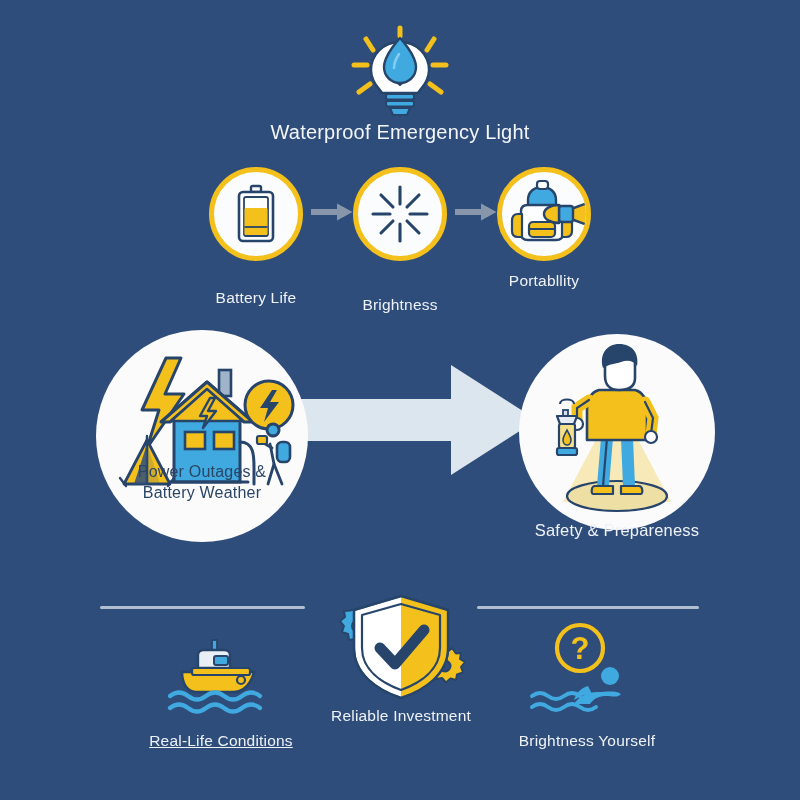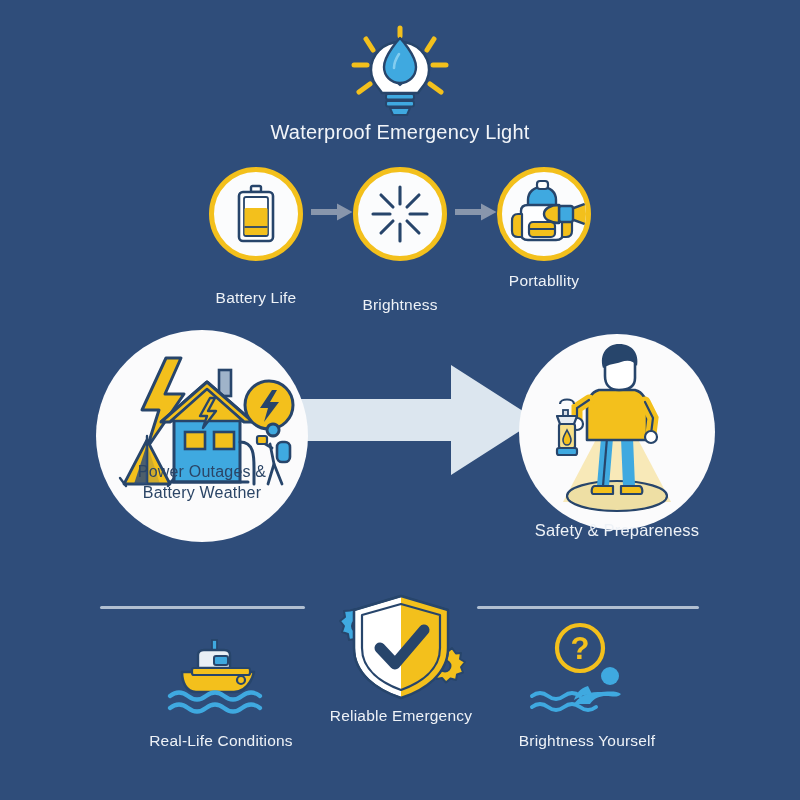--- a/index.html
+++ b/index.html
@@ -253,21 +253,21 @@
       <path d="M20 34 L92 34 C92 34 88 54 72 54 L34 54 C24 54 20 44 20 34 Z" fill="#F3C01C" stroke="#27456B" stroke-width="2.6" stroke-linejoin="round"></path>
       <rect x="30" y="30" width="58" height="7" rx="2" fill="#F3C01C" stroke="#27456B" stroke-width="2.2"></rect>
       <circle cx="79" cy="42" r="4" fill="none" stroke="#27456B" stroke-width="2.2"></circle>
 
       <g fill="none" stroke="#3FA9E0" stroke-width="4.2" stroke-linecap="round">
         <path d="M8 58 q9 -7 18 0 q9 7 18 0 q9 -7 18 0 q9 7 18 0 q9 -7 18 0"></path>
         <path d="M8 70 q9 -7 18 0 q9 7 18 0 q9 -7 18 0 q9 7 18 0 q9 -7 18 0"></path>
       </g>
     </svg>
   </div>
-  <div class="abs lbl lbl-bottom" style="left:126px;top:731px;width:190px;">Real-Life Conditions</div>
+  <div class="abs lbl lbl-bottom" style="left:126px;top:731px;width:190px;text-decoration:underline;">Real-Life Conditions</div>
 
   <div class="abs" style="left:330px;top:594px;width:142px;height:108px;">
     <svg width="142" height="108" viewBox="0 0 142 108">
 
       <g transform="translate(26,32)">
         <path d="M0 -17 L5 -15.5 L9.5 -19 L13.5 -13.5 L19 -14 L18 -7.5 L23 -4 L19 1 L21 7 L15 9 L14 15 L8 13.5 L3.5 17.5 L-1 13 L-7 14 L-8 8 L-14 6 L-12 0 L-16 -5 L-11 -9 L-12 -15 L-6 -15.5 Z" fill="#3FA9E0" stroke="#27456B" stroke-width="2" stroke-linejoin="round"></path>
         <circle cx="2" cy="0" r="6" fill="#2F4D7A" stroke="#27456B" stroke-width="2"></circle>
       </g>
 
       <g transform="translate(113,72)">
@@ -278,21 +278,21 @@
       <path d="M71 2 L118 16 L118 54 C118 80 95 96 71 104 C47 96 24 80 24 54 L24 16 Z" fill="#FFFFFF" stroke="#27456B" stroke-width="2.2" stroke-linejoin="round"></path>
 
       <path d="M71 2 L118 16 L118 54 C118 80 95 96 71 104 Z" fill="#F3C01C"></path>
 
       <path d="M71 10 L110 21 L110 54 C110 76 90 89 71 96 C52 89 32 76 32 54 L32 21 Z" fill="none" stroke="#27456B" stroke-width="2.2" stroke-linejoin="round"></path>
       <path d="M71 2 L118 16 L118 54 C118 80 95 96 71 104 C47 96 24 80 24 54 L24 16 Z" fill="none" stroke="#27456B" stroke-width="2.4" stroke-linejoin="round"></path>
 
       <path d="M50 54 L65 70 L94 36" fill="none" stroke="#27456B" stroke-width="11" stroke-linecap="round" stroke-linejoin="round"></path>
     </svg>
   </div>
-  <div class="abs lbl lbl-bottom" style="left:306px;top:706px;width:190px;">Reliable Emergency</div>
+  <div class="abs lbl lbl-bottom" style="left:306px;top:706px;width:190px;">Reliable Investment</div>
 
   <div class="abs" style="left:528px;top:620px;width:118px;height:92px;">
     <svg width="118" height="92" viewBox="0 0 118 92">
 
       <circle cx="52" cy="28" r="23" fill="none" stroke="#F3C01C" stroke-width="4.2"></circle>
       <text x="52" y="39" text-anchor="middle" font-family="'Liberation Sans',sans-serif" font-size="31" font-weight="bold" fill="#F3C01C">?</text>
 
       <circle cx="82" cy="56" r="9" fill="#3FA9E0"></circle>
 
       <path d="M70 72 C58 72 50 78 46 84 L62 84 C66 78 72 76 78 76 C84 76 90 78 93 74 C88 70 78 72 70 72 Z" fill="#3FA9E0"></path>

